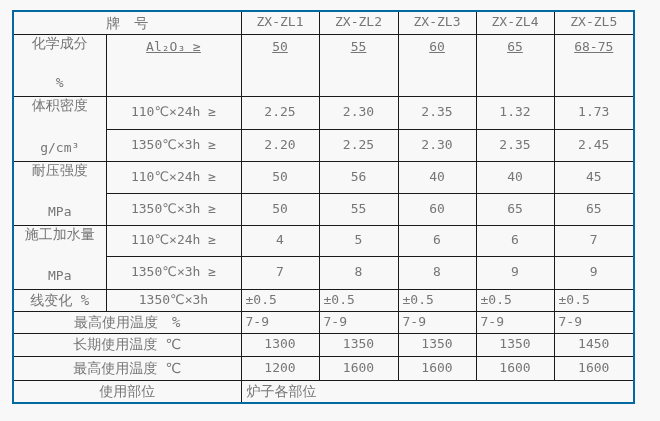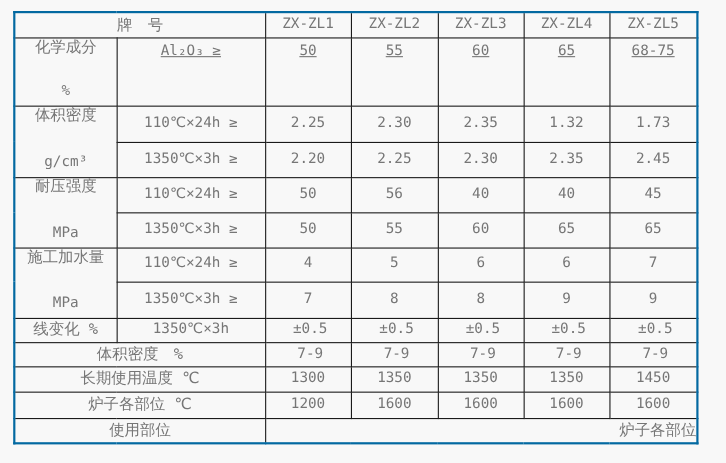--- a/index.html
+++ b/index.html
@@ -37,22 +37,22 @@
   tr.h24{height:24px}
   
   td.v, td.cond, td.brand{font-size:13px;}
   
   td.lbl{position:relative;vertical-align:top;padding-top:0;}
   td.lbl .lbl-top{display:block;text-align:center;}
   td.lbl .lbl-unit{position:absolute;left:0;right:0;bottom:5px;text-align:center;font-size:13px;}
   
   td.top{vertical-align:top;padding-top:5px;text-decoration:underline;}
   
-  td.vl{text-align:center;padding-left:4px;}
-  td.app{text-align:right;padding-left:5px;}
+  td.vl{text-align:left;padding-left:4px;}
+  td.app{text-align:left;padding-left:5px;}
 </style>
 </head>
 <body>
 
 <table class="spec">
   <colgroup>
     <col style="width:93px">
     <col style="width:135px">
     <col style="width:78px">
     <col style="width:79px">
@@ -151,39 +151,39 @@
     <td>线变化 %</td>
     <td class="cond">1350℃×3h</td>
     <td class="v vl">±0.5</td>
     <td class="v vl">±0.5</td>
     <td class="v vl">±0.5</td>
     <td class="v vl">±0.5</td>
     <td class="v vl">±0.5</td>
   </tr>
 
   <tr class="h22">
-    <td colspan="2">体积密度　%</td>
+    <td colspan="2">最高使用温度　%</td>
     <td class="v vl">7-9</td>
     <td class="v vl">7-9</td>
     <td class="v vl">7-9</td>
     <td class="v vl">7-9</td>
     <td class="v vl">7-9</td>
   </tr>
 
   <tr class="h23">
     <td colspan="2">长期使用温度 ℃</td>
     <td class="v">1300</td>
     <td class="v">1350</td>
     <td class="v">1350</td>
     <td class="v">1350</td>
     <td class="v">1450</td>
   </tr>
 
   <tr class="h24">
-    <td colspan="2">炉子各部位 ℃</td>
+    <td colspan="2">最高使用温度 ℃</td>
     <td class="v">1200</td>
     <td class="v">1600</td>
     <td class="v">1600</td>
     <td class="v">1600</td>
     <td class="v">1600</td>
   </tr>
 
   <tr class="h23">
     <td colspan="2">使用部位</td>
     <td colspan="5" class="app">炉子各部位</td>

